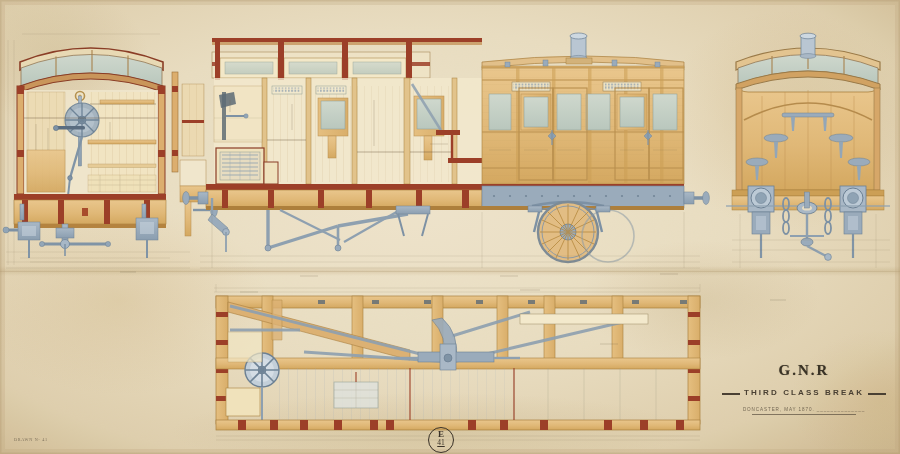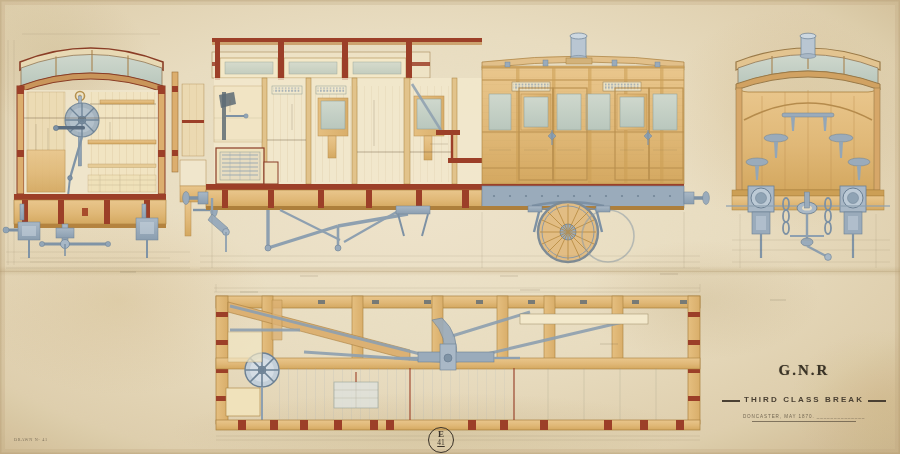--- a/index.html
+++ b/index.html
@@ -33,21 +33,21 @@
   }
   #titleblock .company {
     font-family: "Liberation Serif", serif;
     font-size: 15px;
     letter-spacing: 2px;
     font-weight: bold;
     color: #3a3326;
     text-shadow: 0 0 1px rgba(90,78,58,.55);
   }
   #titleblock .sub {
-    margin-top: 16px;
+    margin-top: 9px;
     font-size: 8px;
     letter-spacing: 2.1px;
     font-weight: bold;
     color: #4a4033;
     position: relative;
     display: inline-block;
     padding: 0 22px;
   }
   #titleblock .sub:before, #titleblock .sub:after {
     content: "";

